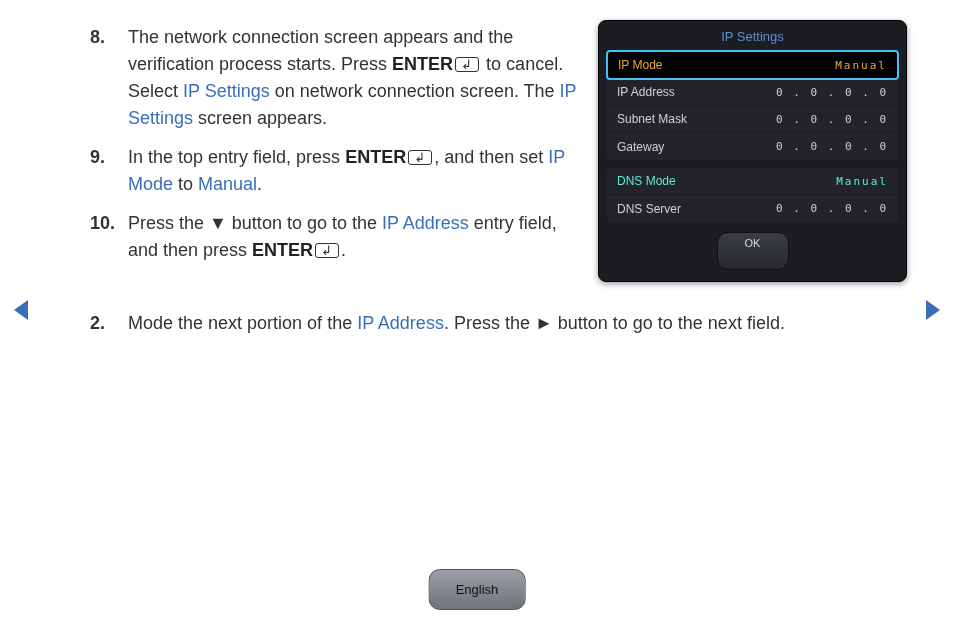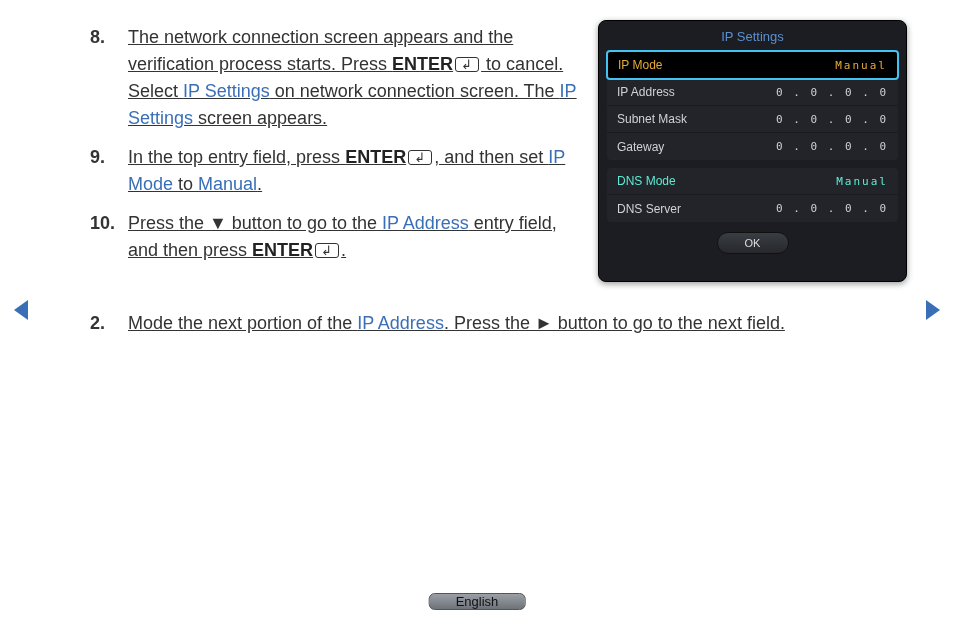--- a/index.html
+++ b/index.html
@@ -23,21 +23,21 @@
     position: absolute;
     left: 90px;
     top: 310px;
     width: 800px;
     font-size: 18px;
     line-height: 1.5;
   }
   ol { list-style: none; }
   li { display: flex; margin-bottom: 12px; }
   .num { flex: 0 0 38px; font-weight: bold; color: #333; }
-  .body { flex: 1; text-decoration: underline; }
+  .body { flex: 1; }
   .blue { color: #3a6fb7; }
   .bold { font-weight: bold; color: #222; }
   .enter-icon {
     display: inline-block;
     width: 24px;
     height: 15px;
     border: 1.5px solid #333;
     border-radius: 3px;
     vertical-align: -2px;
     position: relative;
@@ -94,21 +94,21 @@
   }
   .osd-row.selected .lbl { color: #e6a93a; }
   .osd-row.selected .val { color: #e6a93a; }
   .osd-row.dim .lbl, .osd-row.dim .val { color: #5eead4; }
   .val { font-family: monospace; letter-spacing: 2px; font-size: 11px; }
   .osd-gap { height: 8px; }
   .osd-ok {
     display: block;
     margin: 10px auto 0 auto;
     width: 72px;
-    height: 22px;
+    height: 38px;
     background: linear-gradient(#3a3d42, #26282c);
     border: 1px solid #111;
     border-radius: 11px;
     color: #ddd;
     font-size: 11px;
     text-align: center;
     line-height: 20px;
   }
   .osd-return {
     text-align: right;
@@ -131,22 +131,22 @@
   .nav-left { left: 14px; border-right: 14px solid #3a6fb7; }
   .nav-right { right: 14px; border-left: 14px solid #3a6fb7; }
   .lang {
     position: absolute;
     left: 50%;
     bottom: 14px;
     transform: translateX(-50%);
     background: linear-gradient(#9aa0a6, #6d7379);
     color: #111;
     font-size: 13px;
-    padding: 0 26px;
-    border-radius: 6px;
+    padding: 12px 26px;
+    border-radius: 11px;
     border: 1px solid #555;
   }
 </style>
 </head>
 <body>
 
 <div class="content">
   <ol>
     <li>
       <span class="num">8.</span>

